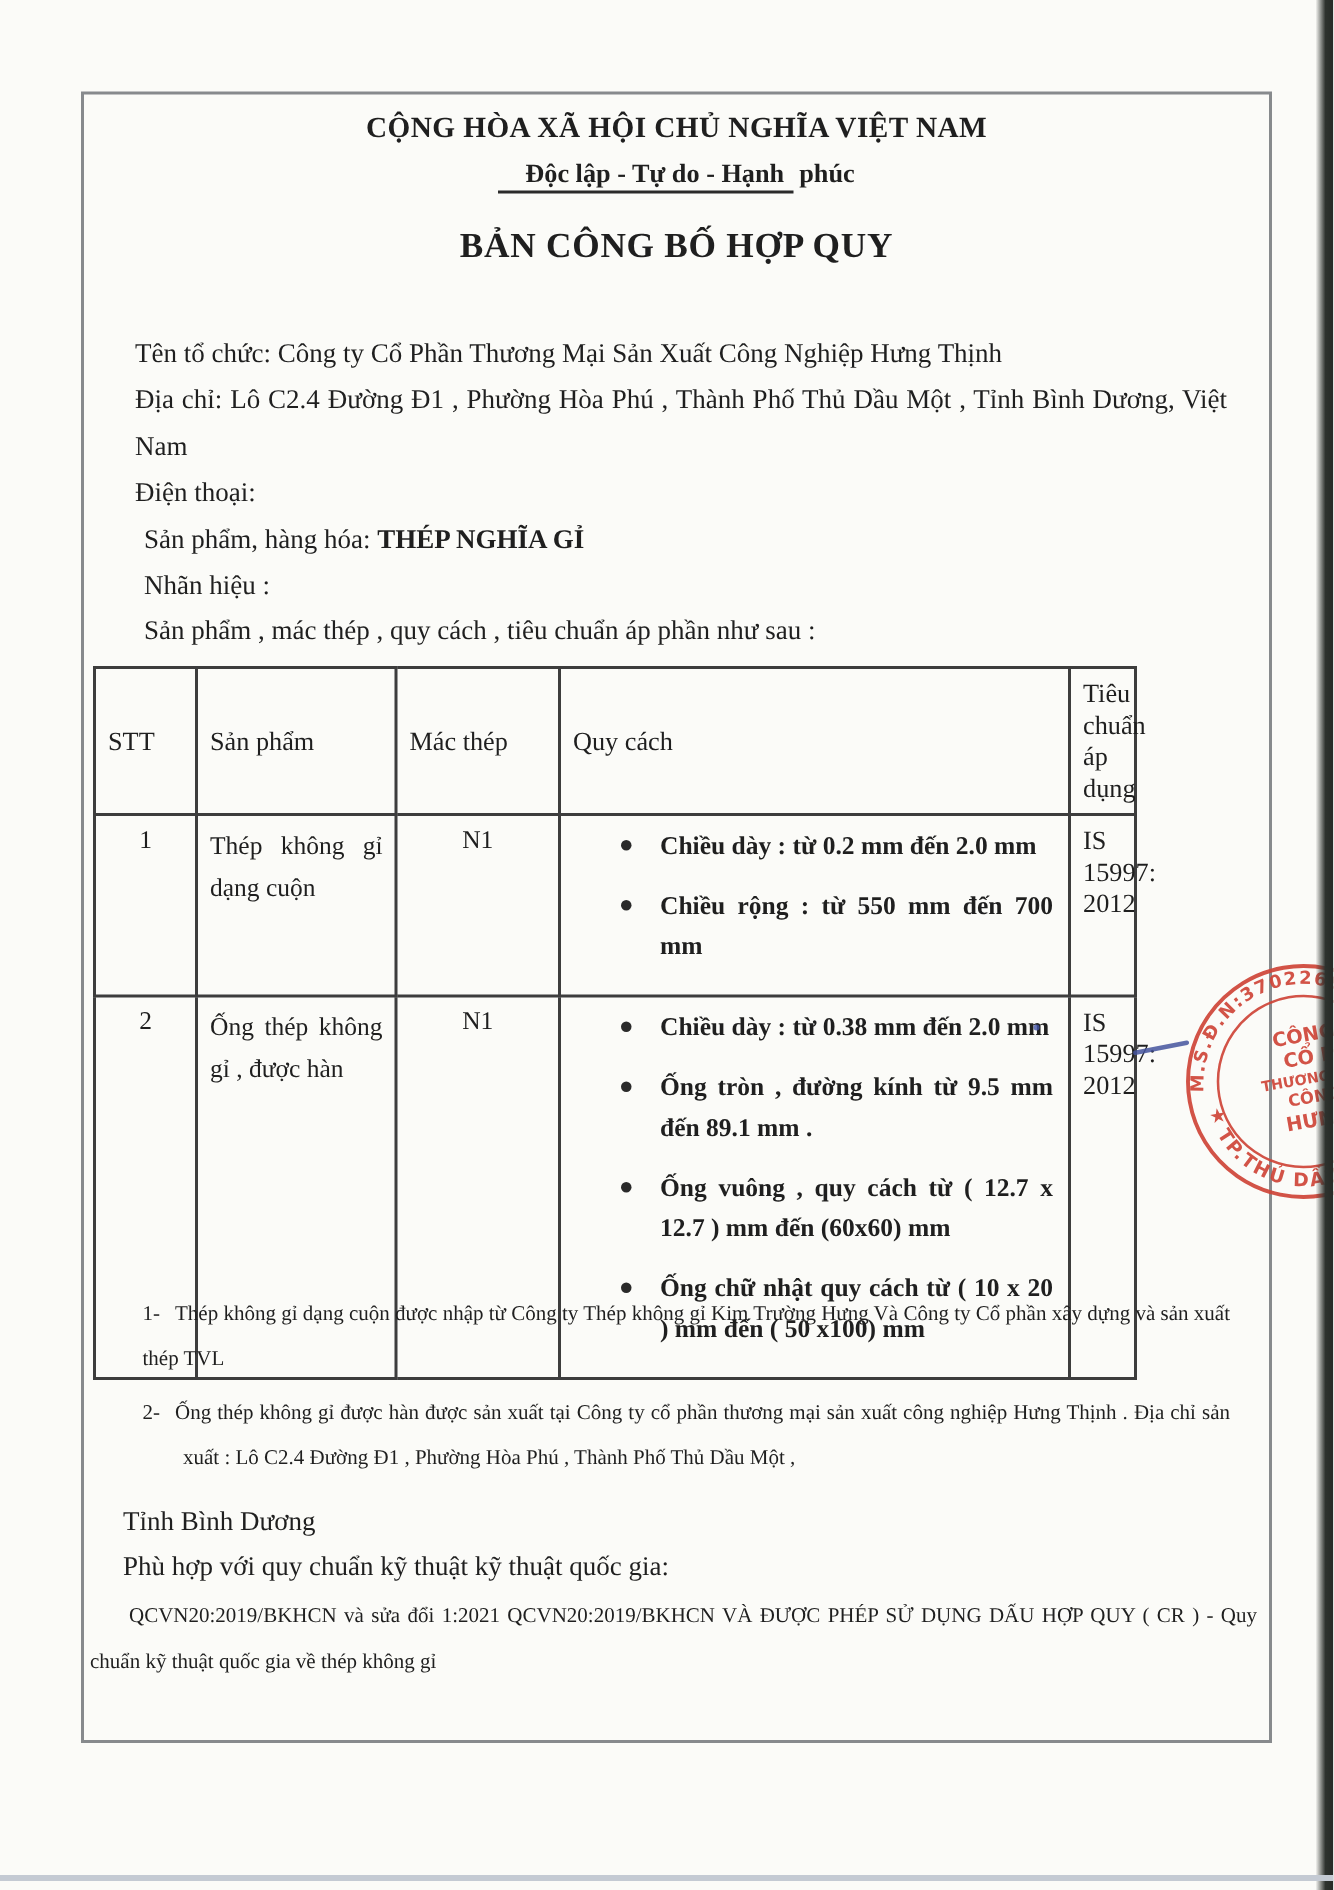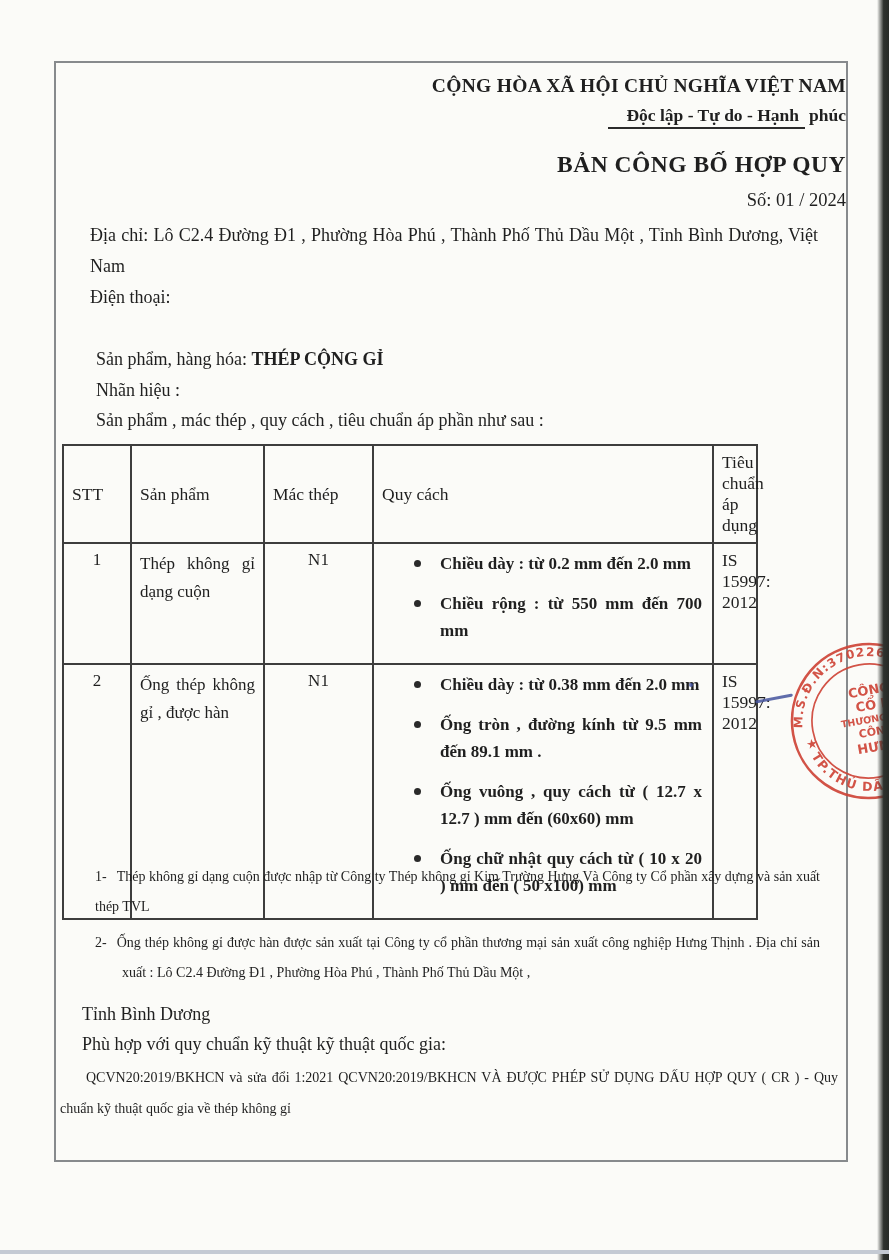--- a/index.html
+++ b/index.html
@@ -6,21 +6,21 @@
   .page {
     position:relative; width:889px; height:1260px;
     background:#fbfbf8; overflow:hidden;
     font-family:"Liberation Serif","DejaVu Serif",serif;
     color:#1f1f1f;
   }
   .frame {
     position:absolute; left:54px; top:61px; width:790px; height:1097px;
     border:2px solid #878a8d; background:transparent;
   }
-  .centered { position:absolute; left:0; right:0; text-align:right; }
+  .centered { position:absolute; left:0; right:0; text-align:center; }
   .national { top:12px; font-size:19.5px; font-weight:bold; letter-spacing:.3px; }
   .motto { top:42px; font-size:17.5px; font-weight:bold; }
   .motto .u { border-bottom:2px solid #2b2b2b; padding:0 6px 2px 18px; }
   .motto .tail { padding-left:4px; }
   .title { top:88px; font-size:23.5px; font-weight:bold; letter-spacing:.5px; }
   .docnum { top:127px; font-size:18.5px; }
 
   .org { position:absolute; top:157px; left:34px; right:28px; font-size:18px; line-height:31px; }
   .org p { margin:0; text-align:justify; }
   .product { position:absolute; top:281px; left:40px; right:28px; font-size:18px; line-height:30.5px; }
@@ -87,29 +87,29 @@
 <body>
 
 <div class="page">
   <div class="frame">
 
     <div class="centered national">CỘNG HÒA XÃ HỘI CHỦ NGHĨA VIỆT NAM</div>
     <div class="centered title">BẢN CÔNG BỐ HỢP QUY</div>
     <div class="centered motto">
       <span class="u">Độc lập - Tự do - Hạnh</span><span class="tail">phúc</span>
     </div>
-    <div class="centered docnum">Số: 01 / 2024</div>
 
     <div class="org">
+      <p>Tên tổ chức: Công ty Cổ Phần Thương Mại Sản Xuất Công Nghiệp Hưng Thịnh</p>
       <p>Địa chỉ: Lô C2.4 Đường Đ1 , Phường Hòa Phú , Thành Phố Thủ Dầu Một , Tỉnh Bình Dương, Việt Nam</p>
       <p>Điện thoại:</p>
     </div>
 
     <div class="product">
-      <p><span>Sản phẩm, hàng hóa: </span><span class="bold">THÉP CỘNG GỈ</span></p>
+      <p><span>Sản phẩm, hàng hóa: </span><span class="bold">THÉP NGHĨA GỈ</span></p>
       <p>Nhãn hiệu :</p>
       <p>Sản phẩm , mác thép , quy cách , tiêu chuẩn áp phần như sau :</p>
     </div>
 
     <table class="spec">
       <tbody>
           <tr>
         <th class="c-stt">STT</th>
         <th class="c-prod">Sản phẩm</th>
         <th class="c-grade">Mác thép</th>

